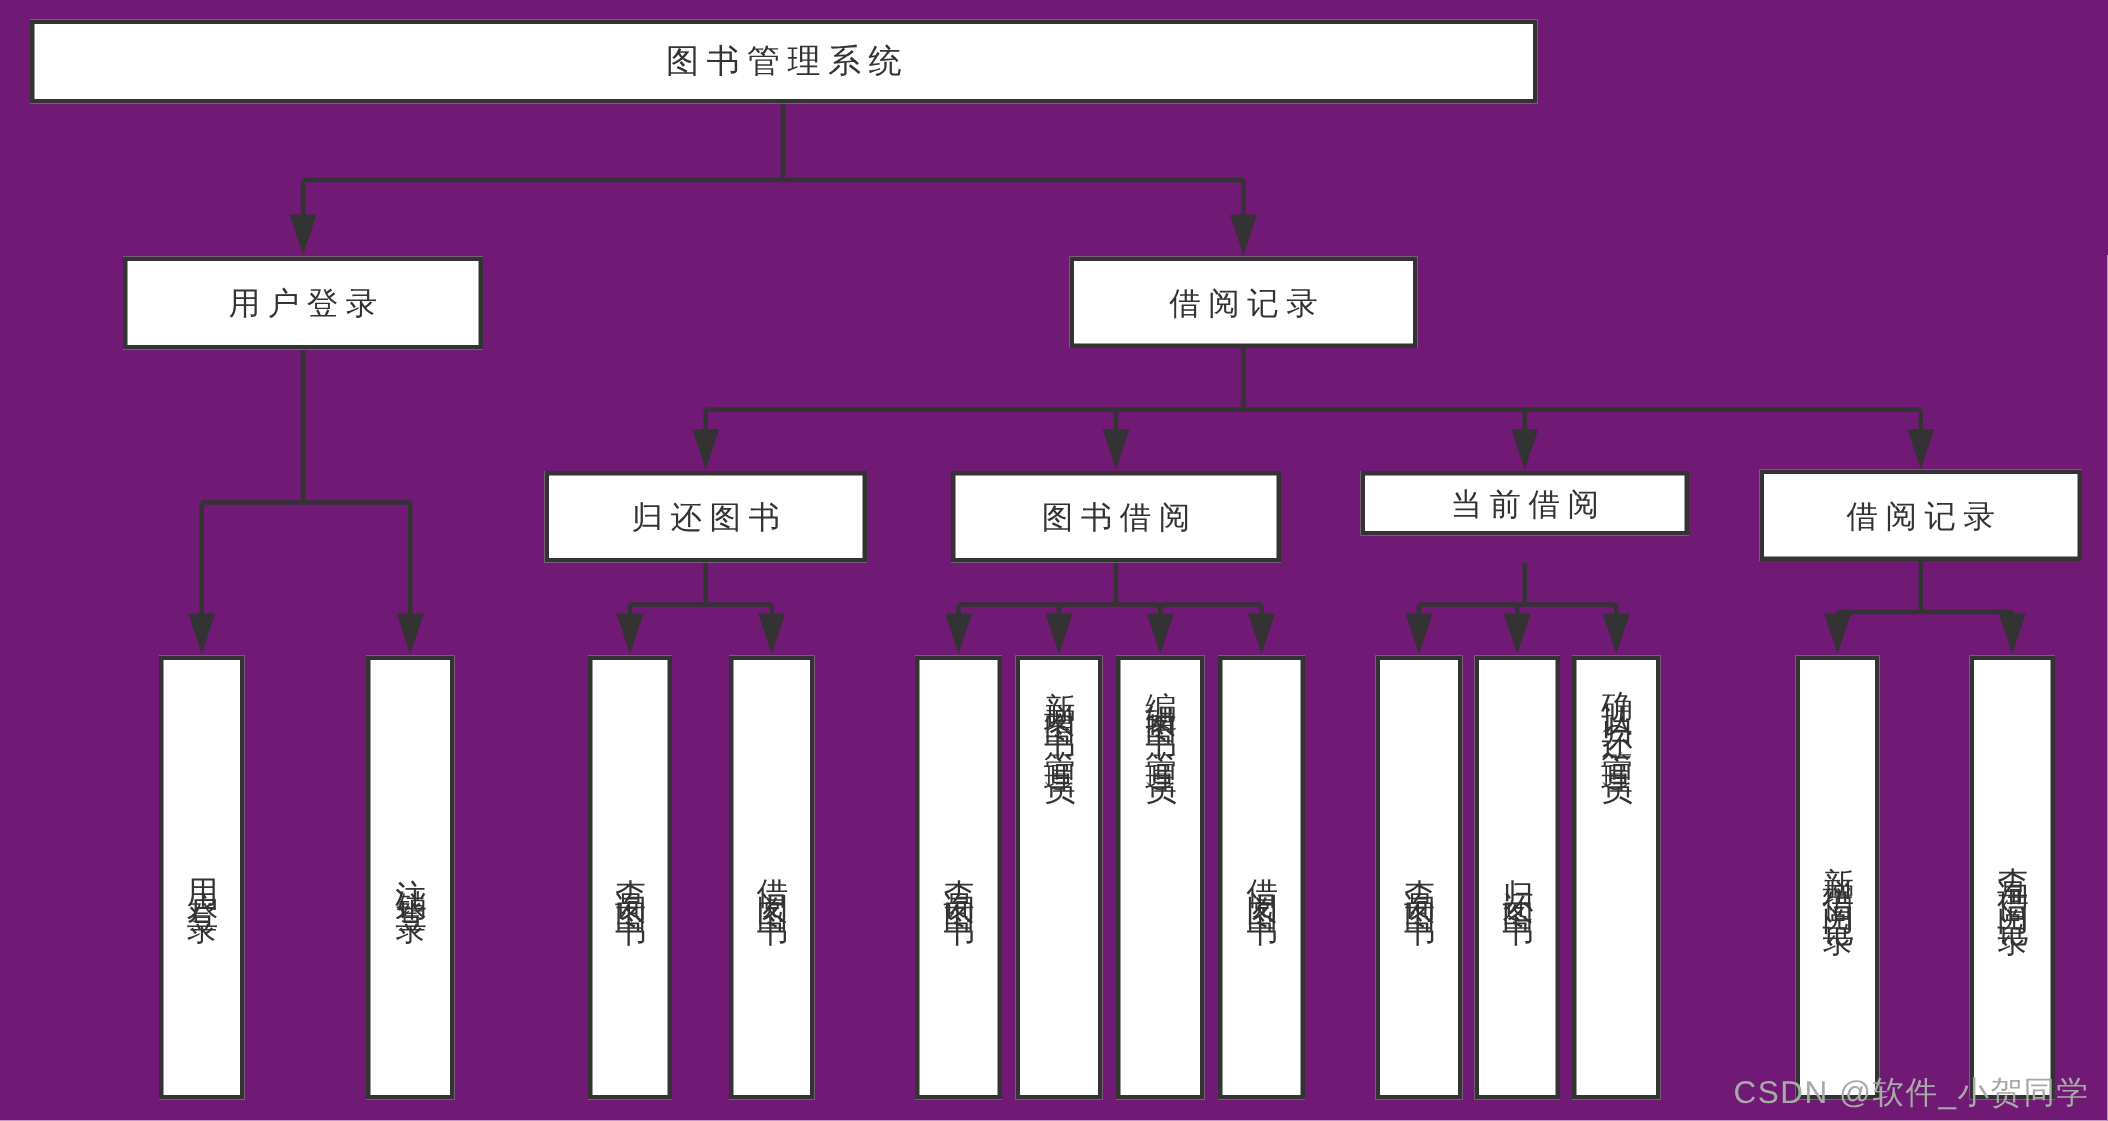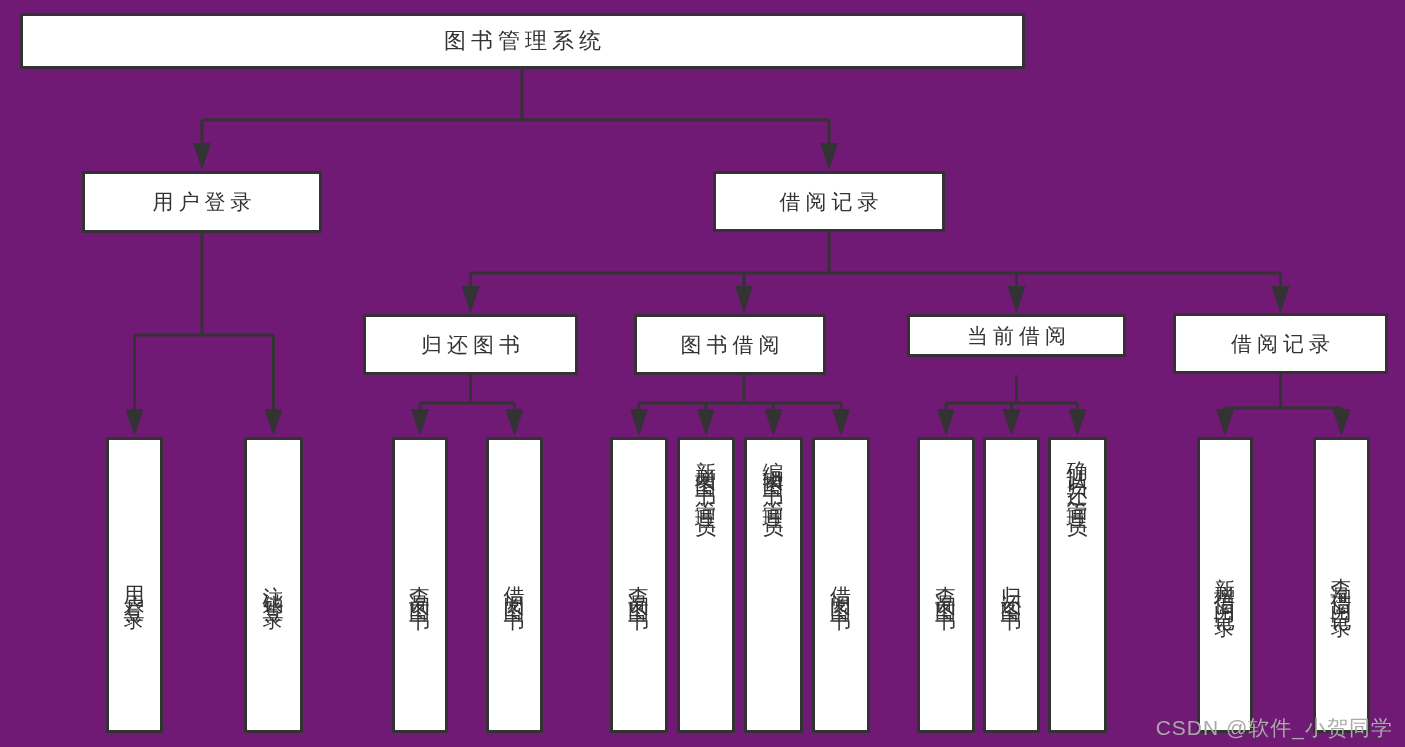--- a/index.html
+++ b/index.html
@@ -111,21 +111,21 @@
       <path d="M1332.5 409 L1350.5 409 L1341.5 436 Z"></path>
     </g>
   </svg>
 
   <div class="box h-box" style="left:20px;top:13px;width:1005px;height:56px;font-size:22px;">图书管理系统</div>
 
   <div class="box h-box" style="left:82px;top:171px;width:240px;height:62px;">用户登录</div>
   <div class="box h-box" style="left:713px;top:171px;width:232px;height:61px;">借阅记录</div>
 
   <div class="box h-box" style="left:363px;top:314px;width:215px;height:61px;">归还图书</div>
-  <div class="box h-box" style="left:634px;top:314px;width:192px;height:61px;">图书借阅</div>
+  <div class="box h-box" style="left:634px;top:314px;width:220px;height:61px;">图书借阅</div>
   <div class="box h-box" style="left:907px;top:314px;width:219px;height:43px;">当前借阅</div>
   <div class="box h-box" style="left:1173px;top:313px;width:215px;height:61px;">借阅记录</div>
 
   <div class="box v-box" style="left:106px;top:437px;width:57px;height:296px;">
     <span>用户登录</span>
   </div>
   <div class="box v-box" style="left:244px;top:437px;width:59px;height:296px;">
     <span>注销登录</span>
   </div>
 

